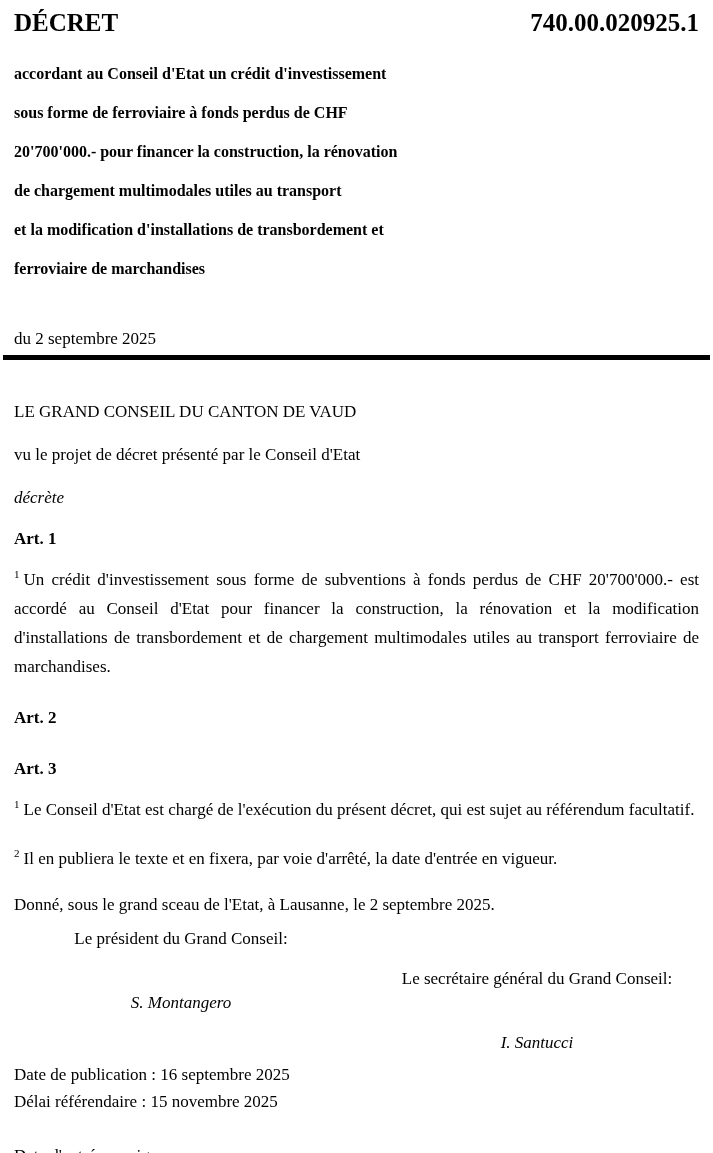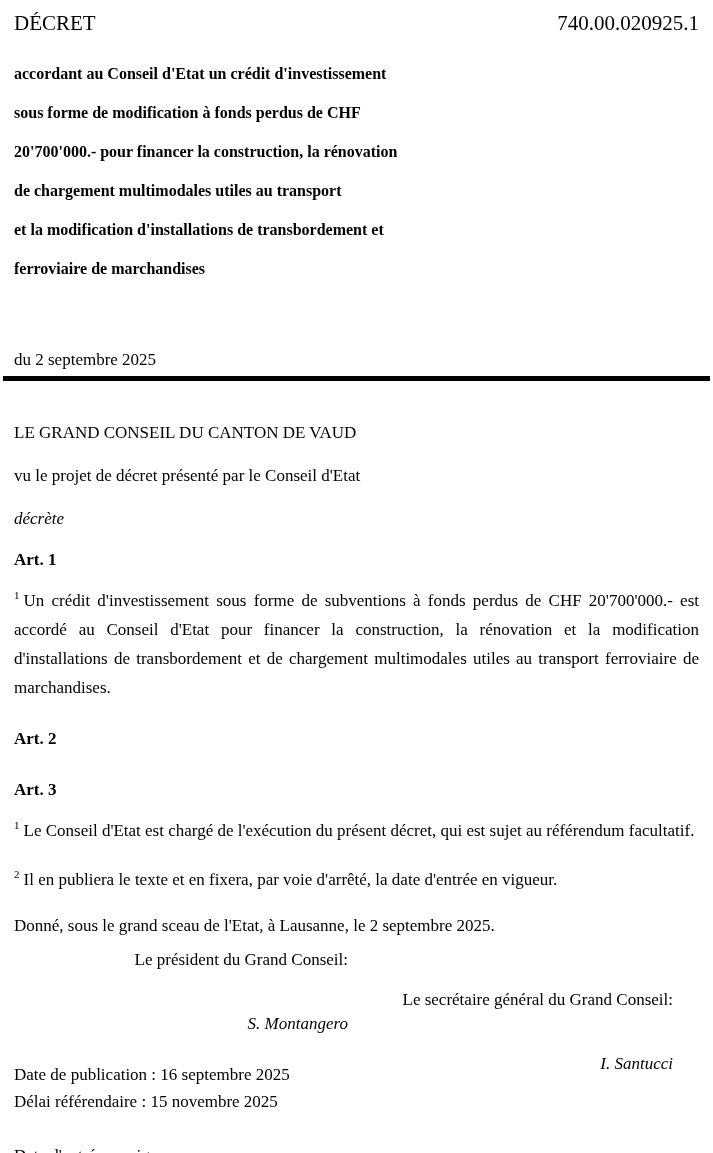--- a/index.html
+++ b/index.html
@@ -16,32 +16,32 @@
     background: #ffffff;
     color: #000000;
     font-family: "Liberation Serif", "DejaVu Serif", serif;
     font-size: 17px;
     overflow: hidden;
   }
   .doc-header {
     display: flex;
     justify-content: space-between;
     align-items: baseline;
-    font-weight: normal;
-    font-size: 21px;
+    font-weight: bold;
+    font-size: 25px;
     line-height: 30px;
   }
   .doc-title {
     margin-top: 16px;
     font-weight: bold;
     font-size: 16px;
     line-height: 39px;
   }
   .doc-date {
-    margin-top: 57px;
+    margin-top: 36px;
     line-height: 29px;
   }
   .rule {
     height: 5px;
     background: #000000;
     margin: 2px -11px 0 -11px;
   }
   .council   { margin-top: 37px; line-height: 29px; }
   .seen      { margin-top: 14px; line-height: 29px; }
   .decree-word { margin-top: 14px; line-height: 29px; font-style: italic; }
@@ -65,21 +65,21 @@
   .given-line {
     margin-top: 12px;
     line-height: 29px;
   }
   .signatures {
     display: flex;
     justify-content: space-between;
     margin-top: 6px;
   }
   .sig-col {
-    text-align: right;
+    text-align: center;
     line-height: 27px;
   }
   .sig-col.left  { width: 334px; }
   .sig-col.right { width: 272px; margin-right: 26px; margin-top: 40px; }
   .sig-role { min-height: 58px; }
   .sig-name {
     font-style: italic;
     margin-top: 6px;
   }
   .footer {
@@ -102,21 +102,21 @@
 
 <div class="page">
 
   <div class="doc-header">
     <span>DÉCRET</span>
     <span>740.00.020925.1</span>
   </div>
 
   <div class="doc-title">
     <div>accordant au Conseil d'Etat un crédit d'investissement</div>
-    <div>sous forme de modification à fonds perdus de CHF</div>
+    <div>sous forme de ferroviaire à fonds perdus de CHF</div>
     <div>20'700'000.- pour financer la construction, la rénovation</div>
     <div>de chargement multimodales utiles au transport</div>
     <div>et la modification d'installations de transbordement et</div>
     <div>ferroviaire de marchandises</div>
   </div>
 
   <div class="doc-date">du 2 septembre 2025</div>
 
   <div class="rule"></div>
 

